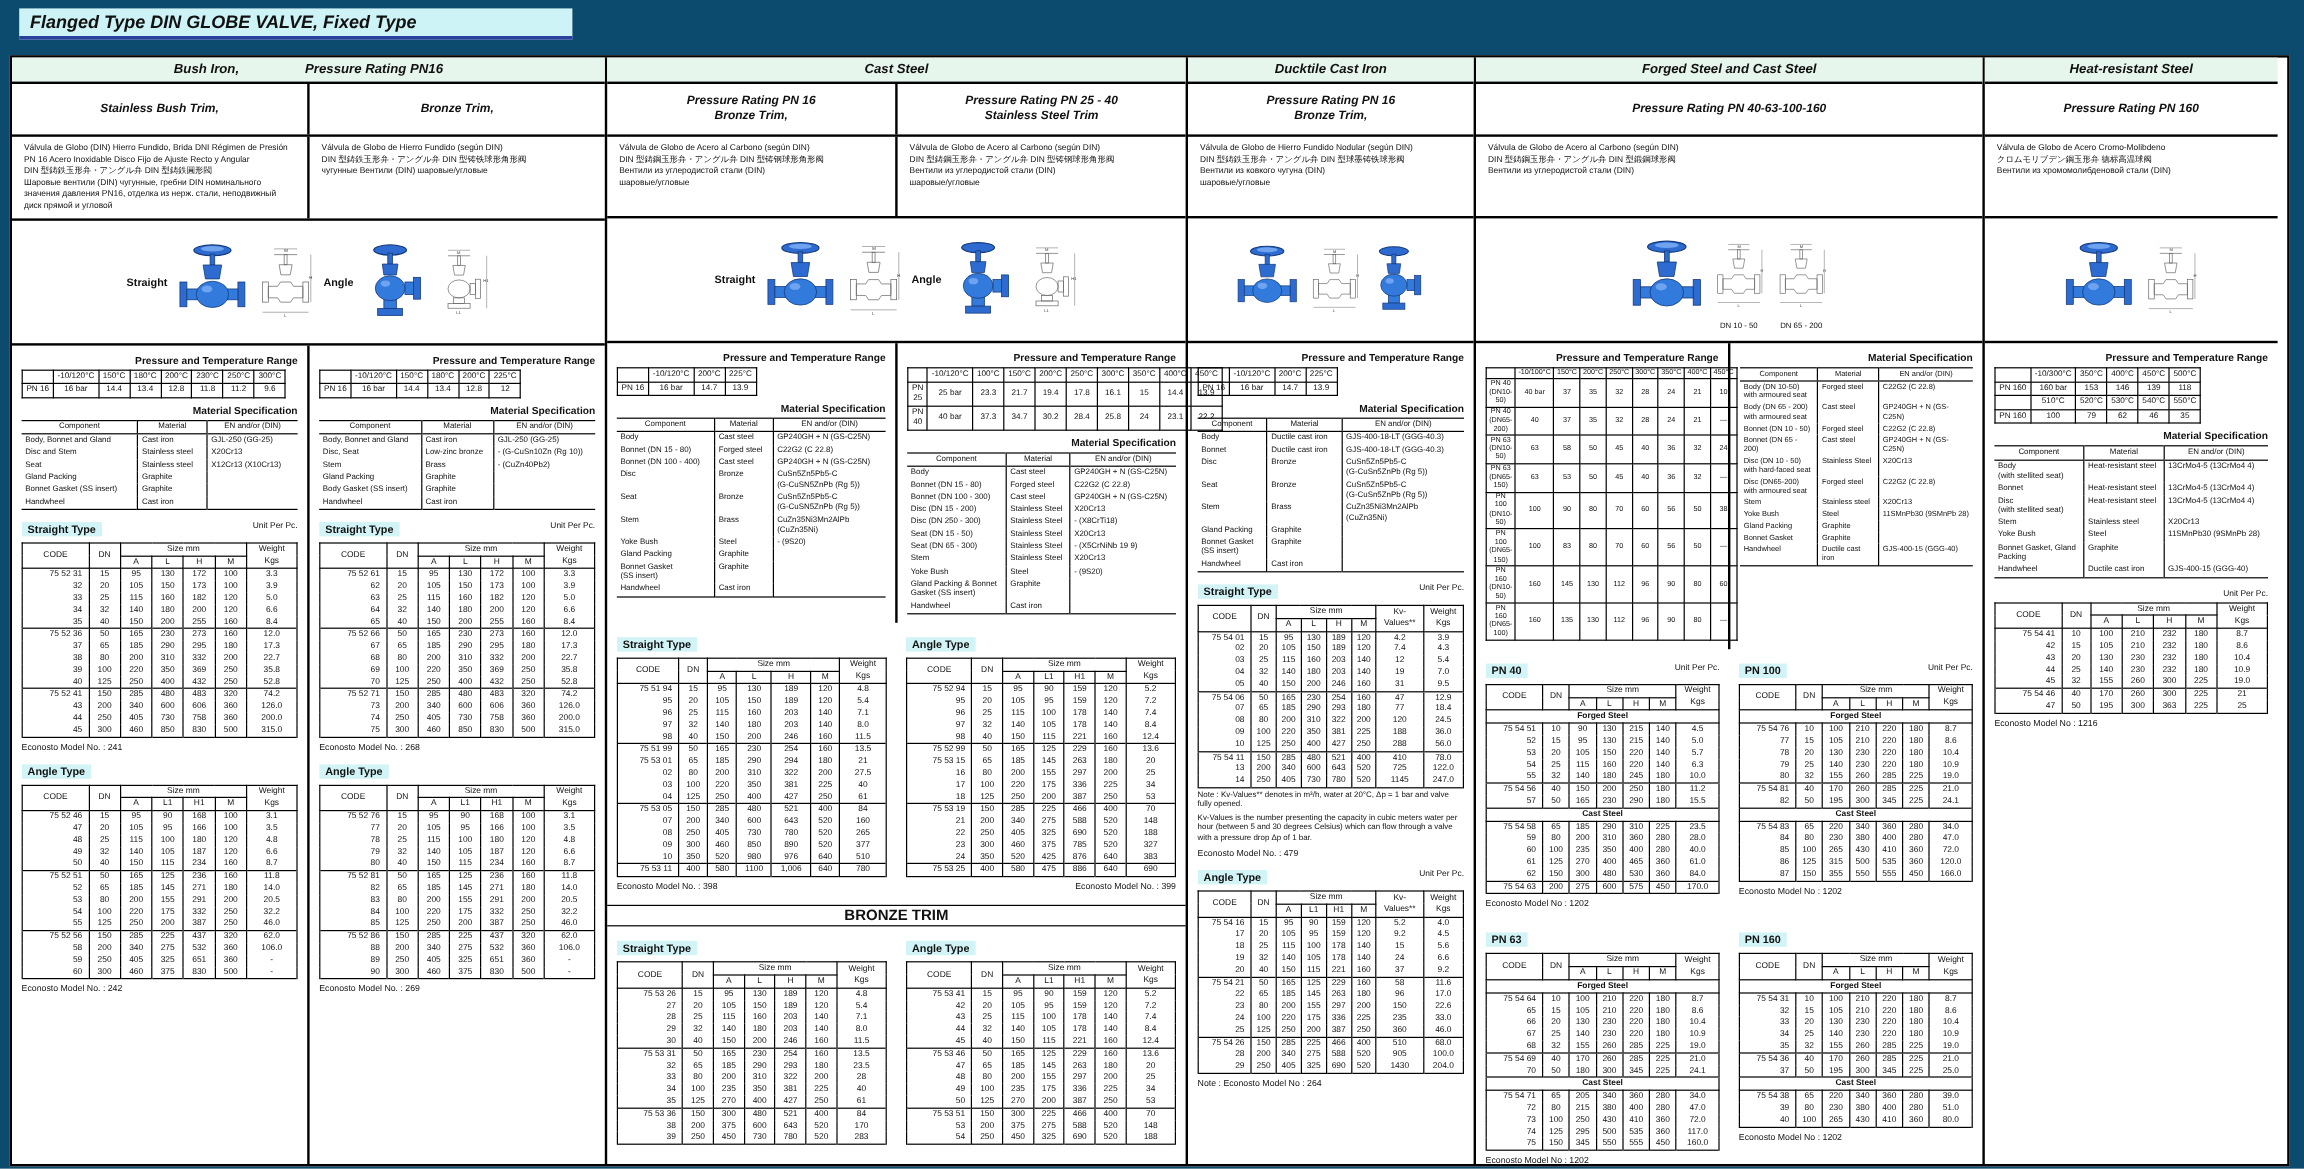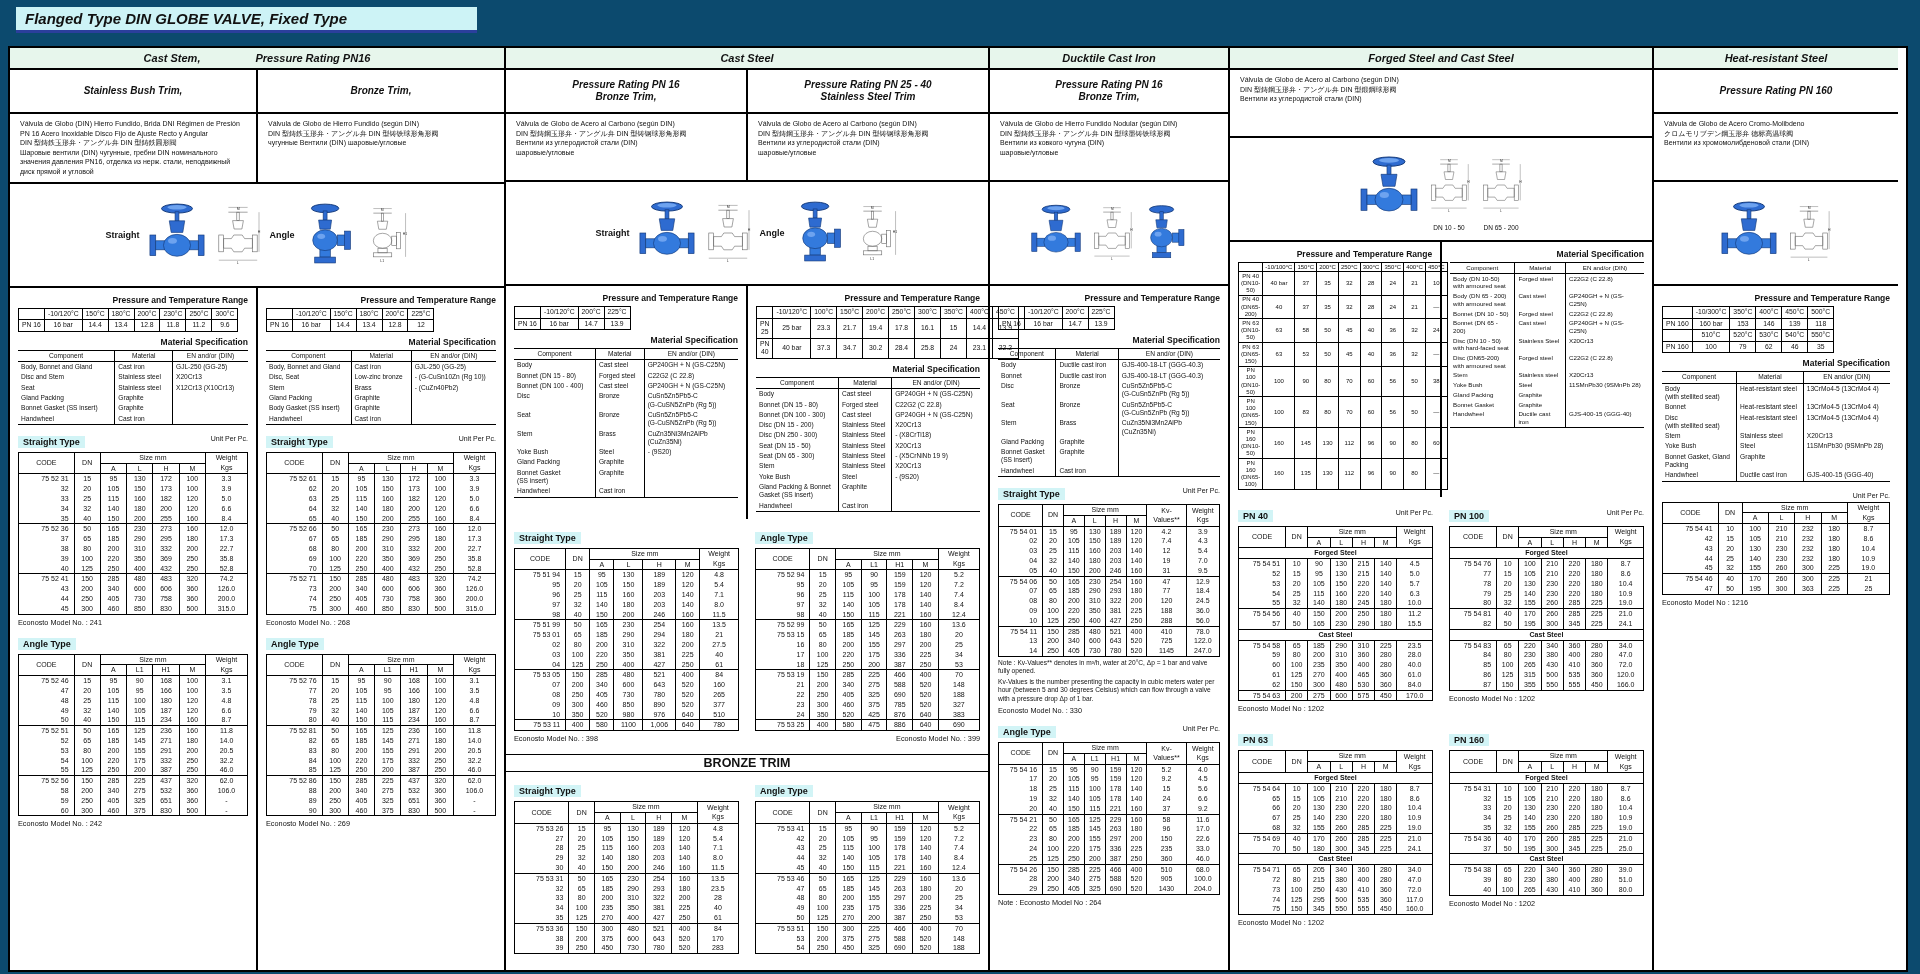--- a/index.html
+++ b/index.html
@@ -123,21 +123,21 @@
   </defs>
 </svg>
 
 <div id="page">
   <div class="title">Flanged Type  DIN GLOBE VALVE, Fixed Type</div>
 
   <div id="table">
 
     <div class="group" style="width:496px">
       <div class="g-head">
-        <span>Cast Stem,</span><span class="hgap">Pressure Rating PN16</span>
+        <span>Bush Iron,</span><span class="hgap">Pressure Rating PN16</span>
       </div>
       <div class="g-sub">
         <div class="cell">Stainless Bush Trim,</div>
         <div class="cell">Bronze Trim,</div>
       </div>
       <div class="g-desc">
         <div class="cell">Válvula de Globo (DIN) Hierro Fundido, Brida DNI Régimen de Presión PN 16 Acero Inoxidable Disco Fijo de Ajuste Recto y Angular<br>DIN 型鋳鉄玉形弁・アングル弁  DIN 型鋳鉄圓形閥<br>Шаровые вентили (DIN) чугунные, гребни DIN номинального значения давления PN16, отделка из нерж. стали, неподвижный диск прямой и угловой</div>
         <div class="cell">Válvula de Globo de Hierro Fundido (según DIN)<br>DIN 型鋳鉄玉形弁・アングル弁  DIN 型铸铁球形角形阀<br>чугунные Вентили (DIN)  шаровые/угловые</div>
       </div>
       <div class="g-imgs">
@@ -1979,21 +1979,21 @@
                     <td>780</td>
                     <td>520</td>
                     <td>1145</td>
                     <td>247.0</td>
                   </tr>
                 </tbody>
               </table>
             </div>
           <div class="note">Note : Kv-Values** denotes in m³/h, water at 20°C, Δp = 1 bar and valve fully opened.</div>
           <div class="note">Kv-Values is the number presenting the capacity in cubic meters water per hour (between 5 and 30 degrees Celsius) which can flow through a valve with a pressure drop Δp of 1 bar.</div>
-          <div class="model">Econosto Model No. : 330</div>
+          <div class="model">Econosto Model No. : 479</div>
           <div class="tbl-head"><span class="hl">Angle Type</span><span class="unit">Unit Per Pc.</span></div>
           <div>
               <table class="dims">
                 <thead>
                   <tr>
                     <th rowspan="2">CODE</th>
                     <th rowspan="2">DN</th>
                     <th colspan="4">Size mm</th>
                     <th rowspan="2">Kv-<br>Values**</th>
                     <th rowspan="2">Weight<br>Kgs</th>
@@ -2139,20 +2139,23 @@
                 </tbody>
               </table>
             </div>
           <div class="model">Note : Econosto Model No : 264</div>
         </div>
       </div>
     </div>
 
     <div class="group" style="width:424px">
       <div class="g-head">Forged Steel and Cast Steel</div>
+      <div class="g-sub">
+          <div class="cell">Pressure Rating PN 40-63-100-160</div>
+        </div>
       <div class="g-desc">
           <div class="cell">Válvula de Globo de Acero al Carbono (según DIN)<br>DIN 型鋳鋼玉形弁・アングル弁  DIN 型鍛鋼球形阀<br>Вентили из углеродистой стали (DIN)</div>
         </div>
       <div class="g-imgs">
         <svg class="fig" width="60" height="92">
             <use href="#ph-straight"></use>
           </svg>
         <div class="figstack">
           <svg class="fig" width="44" height="76">
               <use href="#ln-straight"></use>

